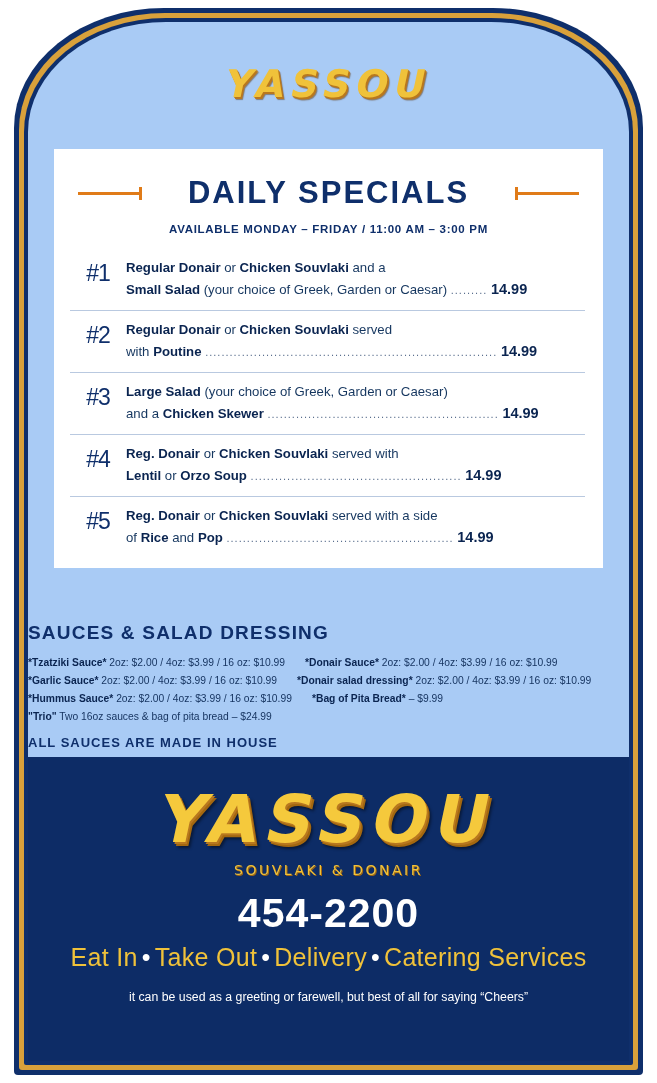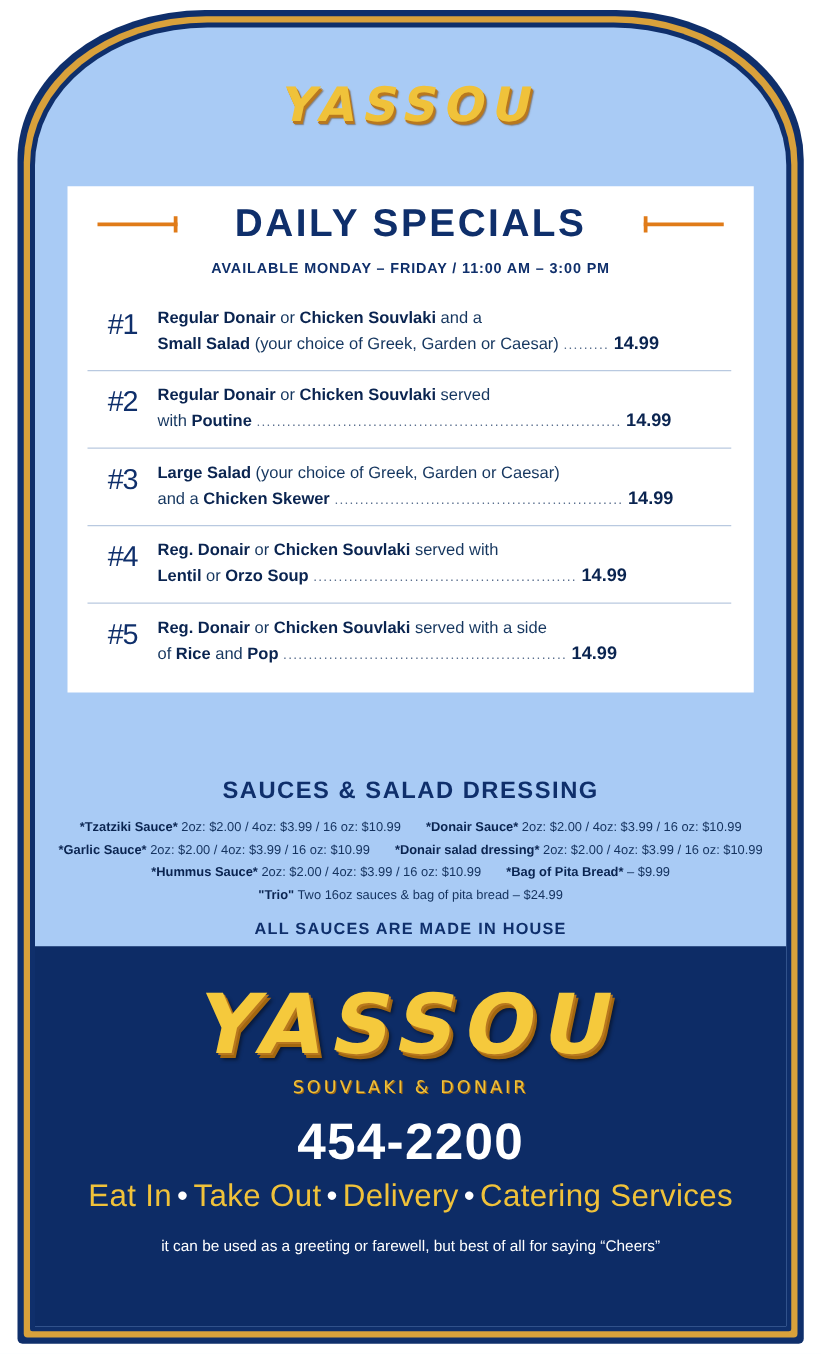--- a/index.html
+++ b/index.html
@@ -83,21 +83,21 @@
     left: 26px;
     top: 127px;
     width: 549px;
     background: #ffffff;
     padding: 0 0 10px 0;
   }
   .specials-title-row {
     display: flex;
     align-items: center;
     justify-content: center;
-    margin-top: 12px;
+    margin-top: 26px;
     padding: 0 24px;
     gap: 32px;
   }
   .rule {
     flex: 1;
     height: 3px;
     background: #e07b18;
     position: relative;
   }
   .rule::after {
@@ -165,21 +165,21 @@
     font-size: 14.5px;
     color: #0a2450;
   }
 
   
   .sauces {
     position: absolute;
     left: 0;
     top: 600px;
     width: 601px;
-    text-align: center;
+    text-align: left;
   }
   .sauces-title {
     font-size: 19px;
     font-weight: bold;
     color: #0f2f6b;
     letter-spacing: 1.2px;
     margin-bottom: 10px;
   }
   .sauce-row {
     font-size: 10.3px;

